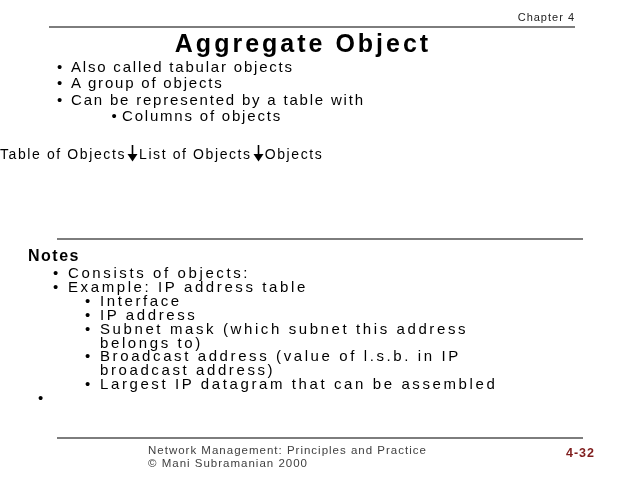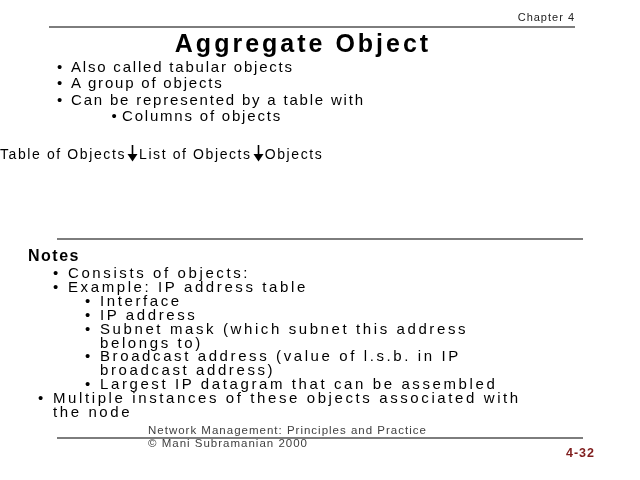--- a/index.html
+++ b/index.html
@@ -27,21 +27,21 @@
     display:flex;flex-direction:row;align-items:center;
     font-size:14px;letter-spacing:1.6px;
   }
   .dnode{line-height:15px;}
   .arrow{display:block;margin:3px 0 4px 0;}
   .notes-heading{position:absolute;top:247px;left:28px;font-size:16px;font-weight:bold;letter-spacing:1.5px;margin:0;}
   .notes{position:absolute;top:266px;left:53px;width:560px;font-size:15px;letter-spacing:2.6px;line-height:13.9px;}
   .notes .dot{width:15px;flex:0 0 15px;}
   .n2{margin-left:32px;}
   .n-out{margin-left:-15px;}
-  .footer{position:absolute;top:424px;left:148px;font-size:11.5px;letter-spacing:1px;line-height:12.5px;color:#404040;}
+  .footer{position:absolute;top:444px;left:148px;font-size:11.5px;letter-spacing:1px;line-height:12.5px;color:#404040;}
   .pagenum{position:absolute;top:446px;left:566px;font-size:12.5px;font-weight:bold;letter-spacing:1px;color:#7f1d1d;}
 </style>
 </head>
 <body>
 
 <div class="slide">
 
   <div class="chapter">Chapter 4</div>
   <div class="rule rule1"></div>
 
@@ -110,22 +110,20 @@
       <span class="dot"></span>
       <span class="txt">Broadcast address (value of l.s.b. in IP
 broadcast address)</span>
     </div>
     <div class="row n2">
       <span class="dot"></span>
       <span class="txt">Largest IP datagram that can be assembled</span>
     </div>
     <div class="row n-out">
       <span class="dot"></span>
-      <span class="txt">Multiple instances of these objects associated with
-the node</span>
     </div>
   </div>
 
   <div class="rule rule3"></div>
 
   <div class="footer">
     <div>Network Management: Principles and Practice</div>
     <div>© Mani Subramanian 2000</div>
   </div>
   <div class="pagenum">4-32</div>

